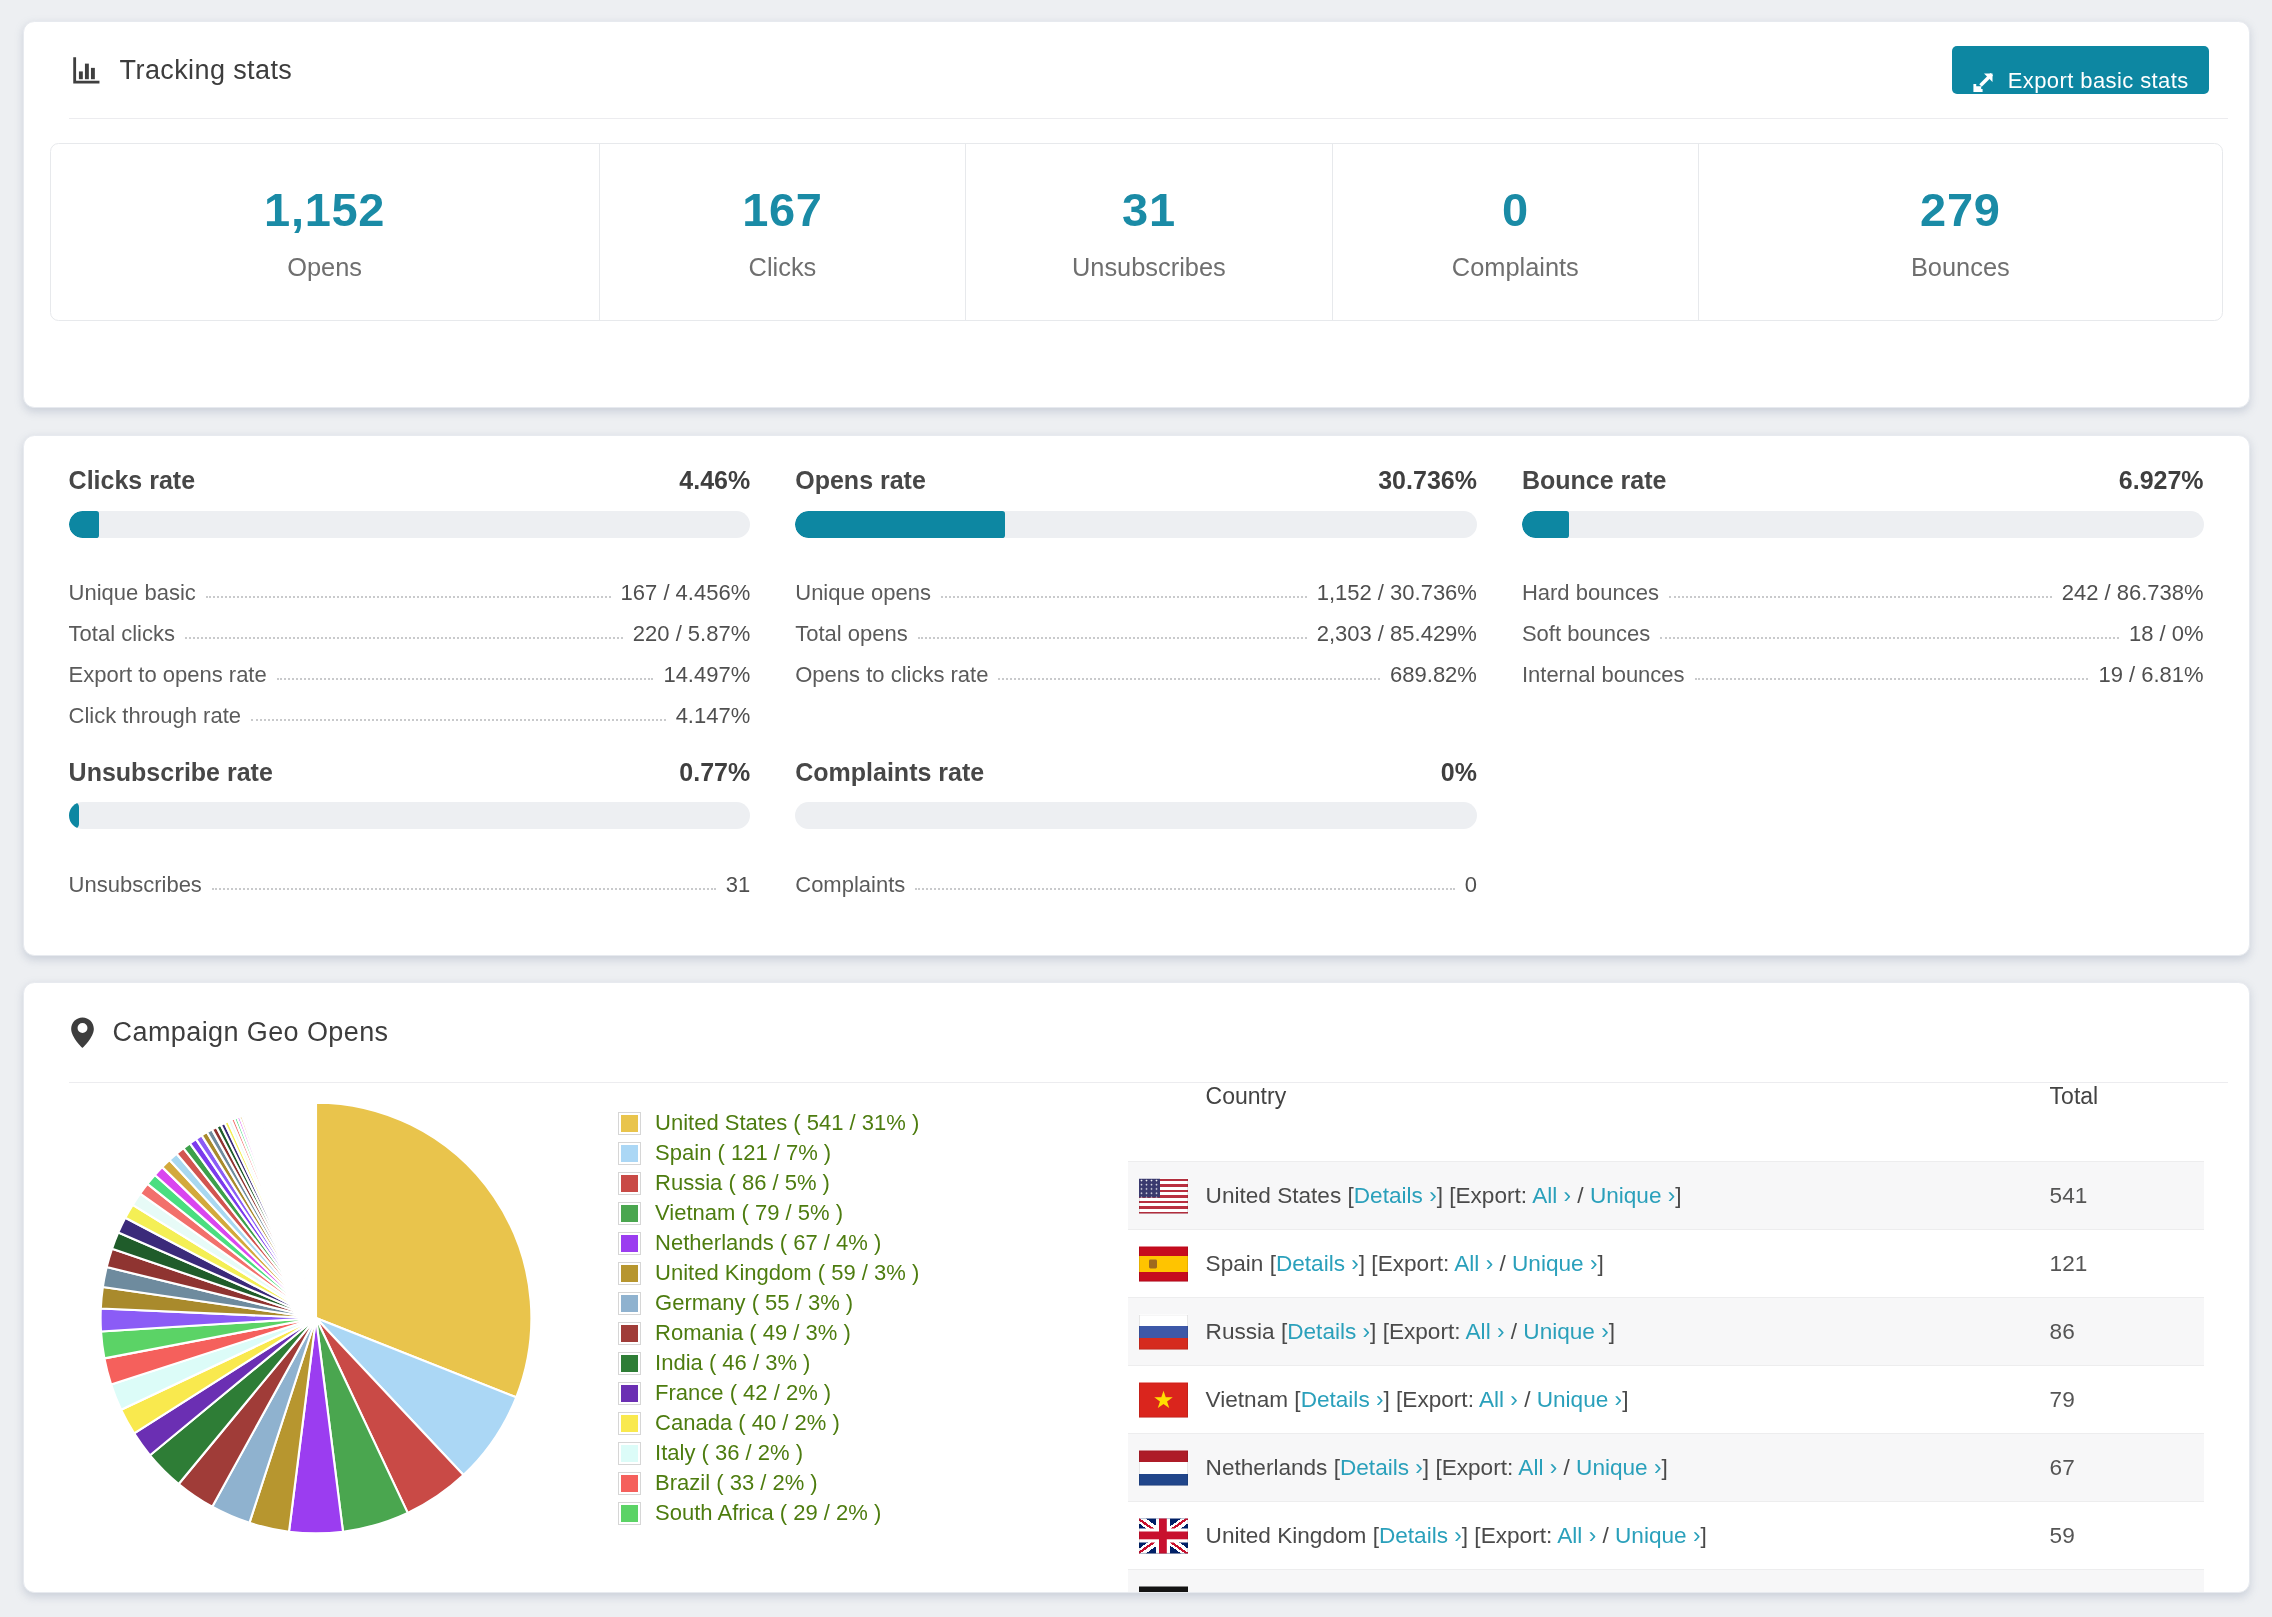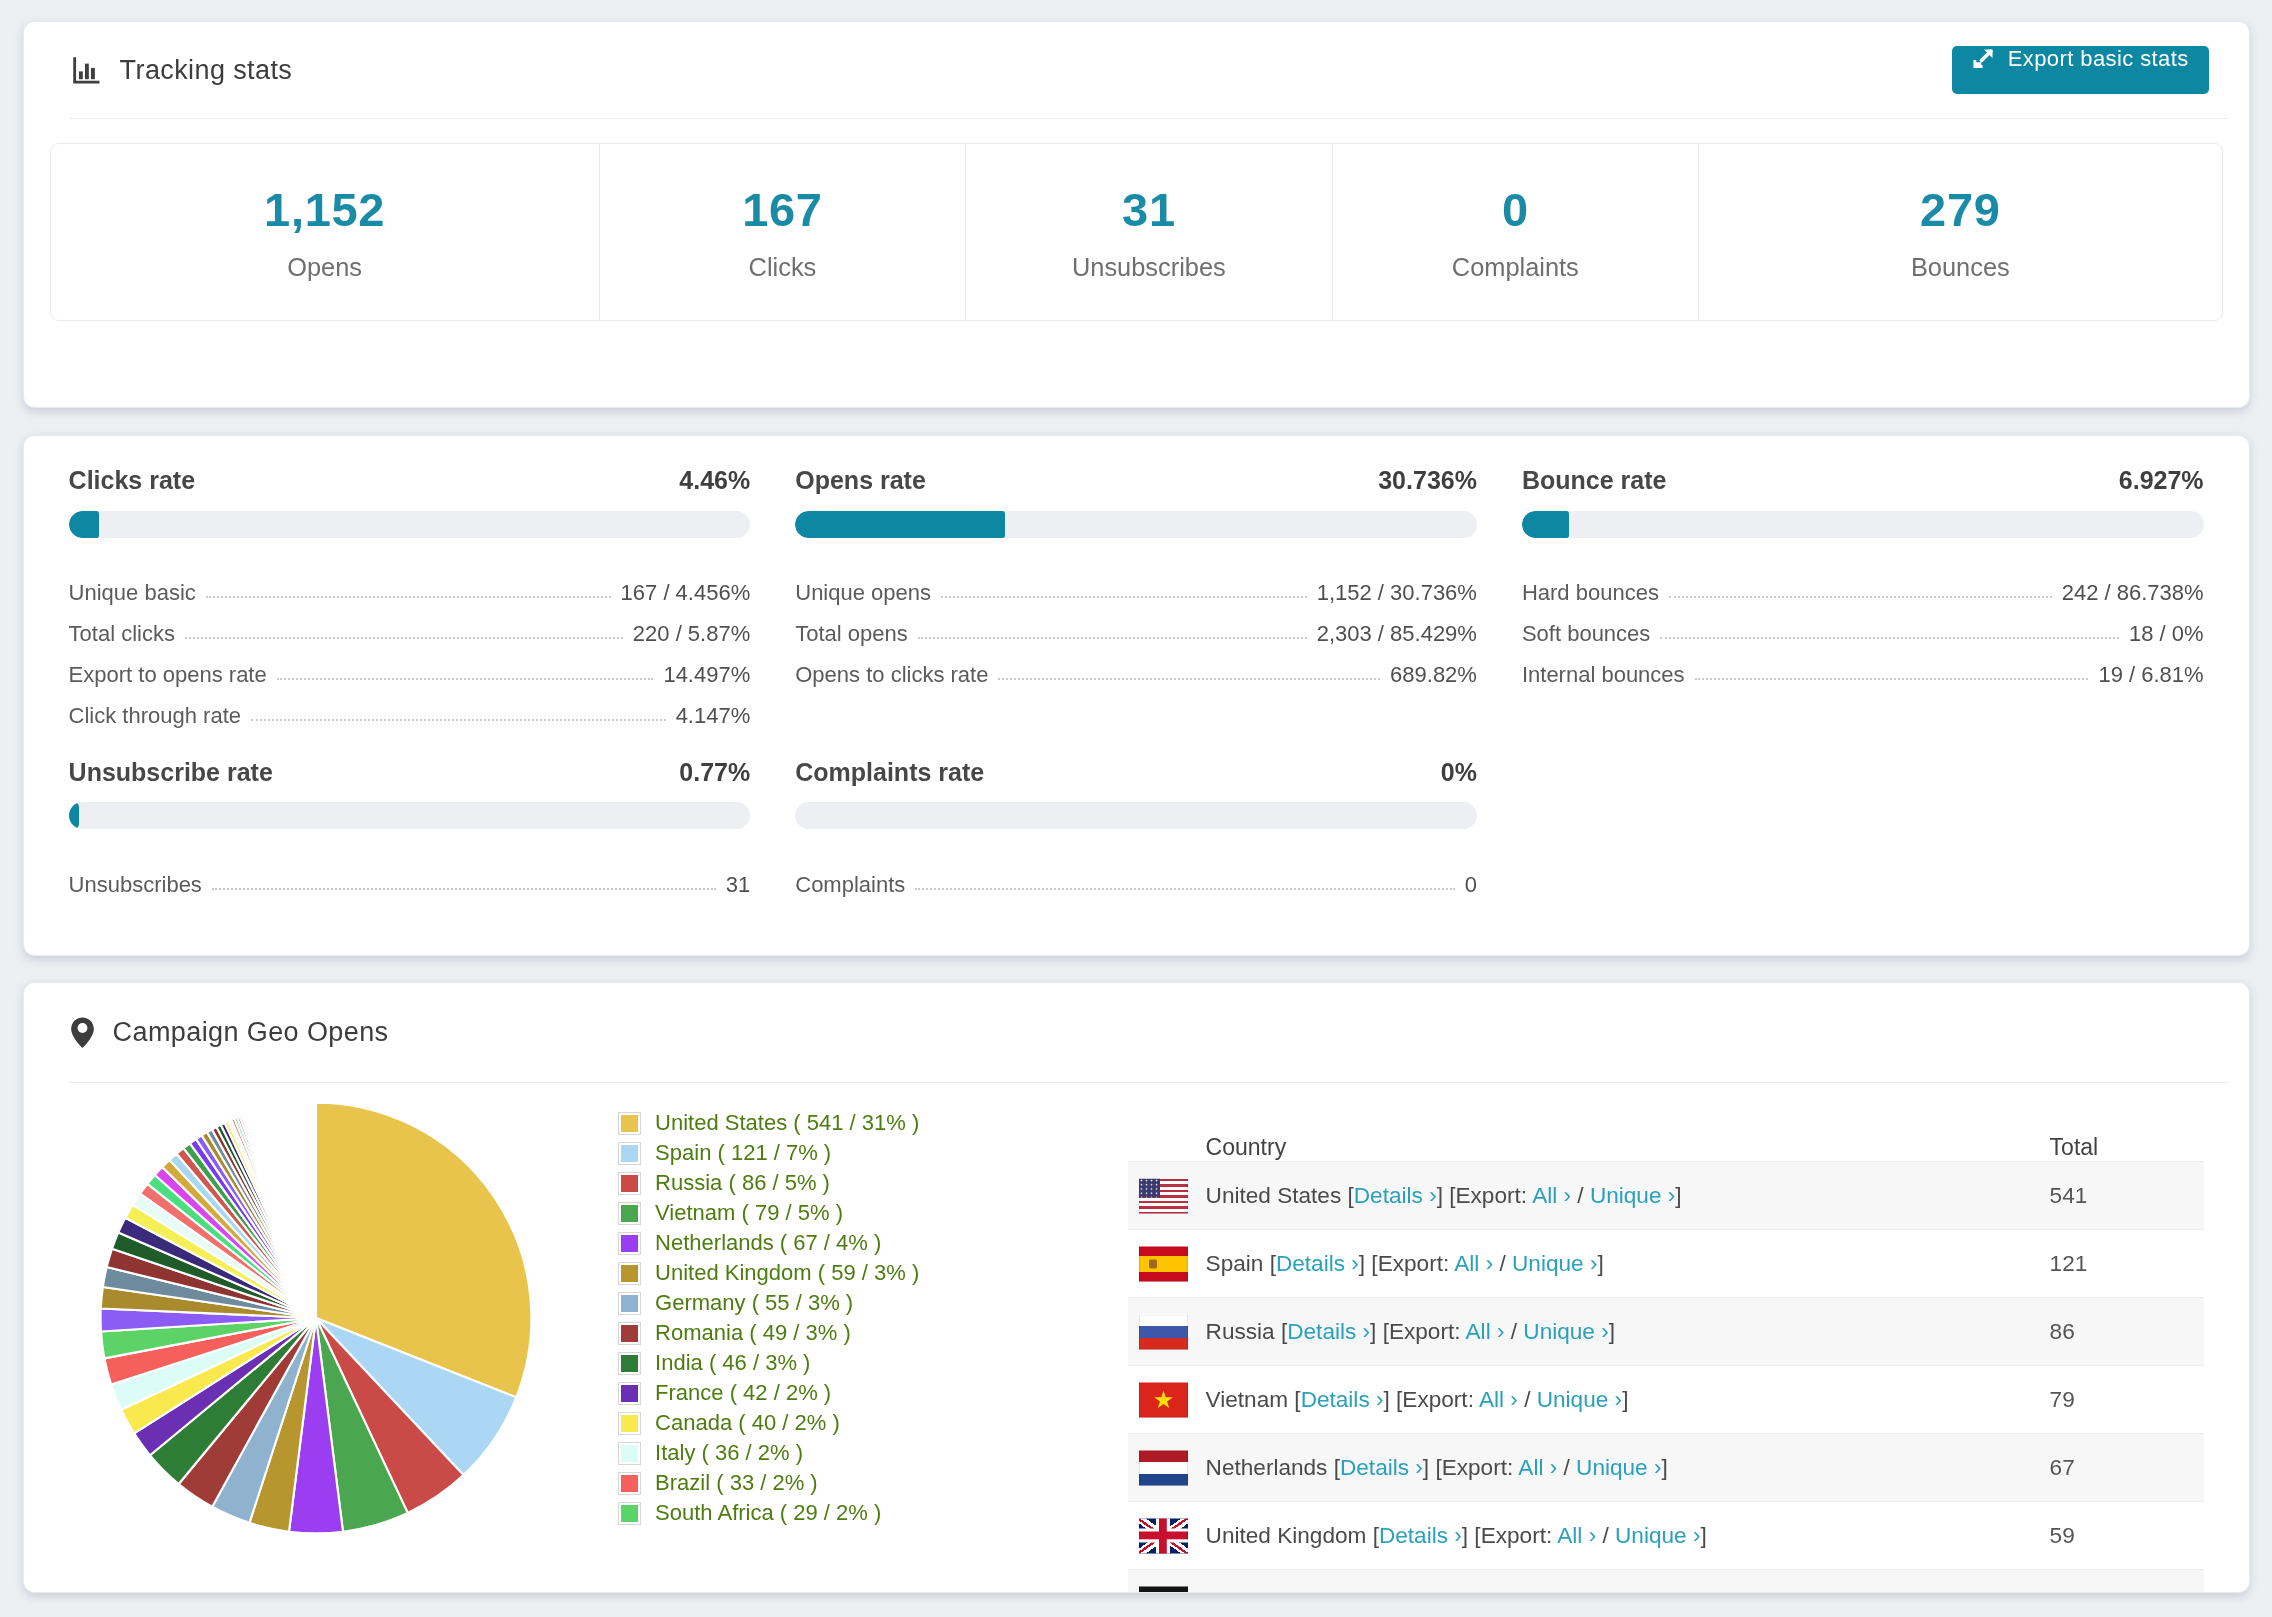--- a/index.html
+++ b/index.html
@@ -24,21 +24,21 @@
 
   
   .card-header { display:flex; align-items:center; height:96px; padding:0 40px 0 45px; }
   .card-geo .card-header { height:99px;text-align:center; }
   .hdr-icon { display:inline-flex; margin-right:17px; }
   .card-title { font-size:27px; font-weight:500; color:#3d3d3d; letter-spacing:0.4px; }
   .hdr-divider { height:0; border-top:1.4px solid #ececef; margin:0 21px 0 45px; }
 
   .export-btn {
     margin-left:auto;
-    display:flex; align-items:flex-start; gap:11.3px;
+    display:flex; align-items:flex-end; gap:11.3px;
     background:#0d87a2; color:#fff; border:none; border-radius:5px;
     height:48px; padding:0 20px; font-size:22px; font-family:inherit;
     cursor:pointer; letter-spacing:0.4px;
   }
 
   
   .stats-row {
     display:flex; margin:24px 26px 0 26px; height:178px;
     border:1.4px solid #e7e9ec; border-radius:8.5px; overflow:hidden;
   }
@@ -71,21 +71,21 @@
   .pie-wrap { width:452px; height:452px; margin:9.2px 0 0 66px; flex:none; }
   .legend { list-style:none; margin:25.4px 0 0 77px; width:431px; flex:none; }
   .legend li { display:flex; align-items:center; height:30px; }
   .legend .swatch {
     width:21px; height:21px; flex:none; margin-right:15.5px;
     border:2.1px solid #fff; outline:1.4px solid #d6d6d6;
   }
   .legend .ltext { font-size:22px; color:#4d7c0f; white-space:nowrap;text-align:right; }
 
   .geo-table { flex:1; margin:0 45px 0 78px; }
-  .geo-thead { height:78px; display:flex; align-items:flex-end; position:relative; }
+  .geo-thead { height:78px; display:flex; align-items:flex-start; position:relative; }
   .geo-thead span { font-size:23px; color:#434343; }
   .th-country { margin-left:78px; }
   .th-total { position:absolute; left:922px; }
   .geo-row {
     height:68px; display:flex; align-items:center; position:relative;
     border-top:0.7px solid #ededee;
   }
   .geo-row:nth-child(odd) { background:#f7f7f8; }
   .geo-row .rowtext { margin-left:78px; font-size:22.6px; color:#4a4a4a; white-space:nowrap; }
   .geo-row .total { position:absolute; left:922px; font-size:22.6px; color:#555; }

